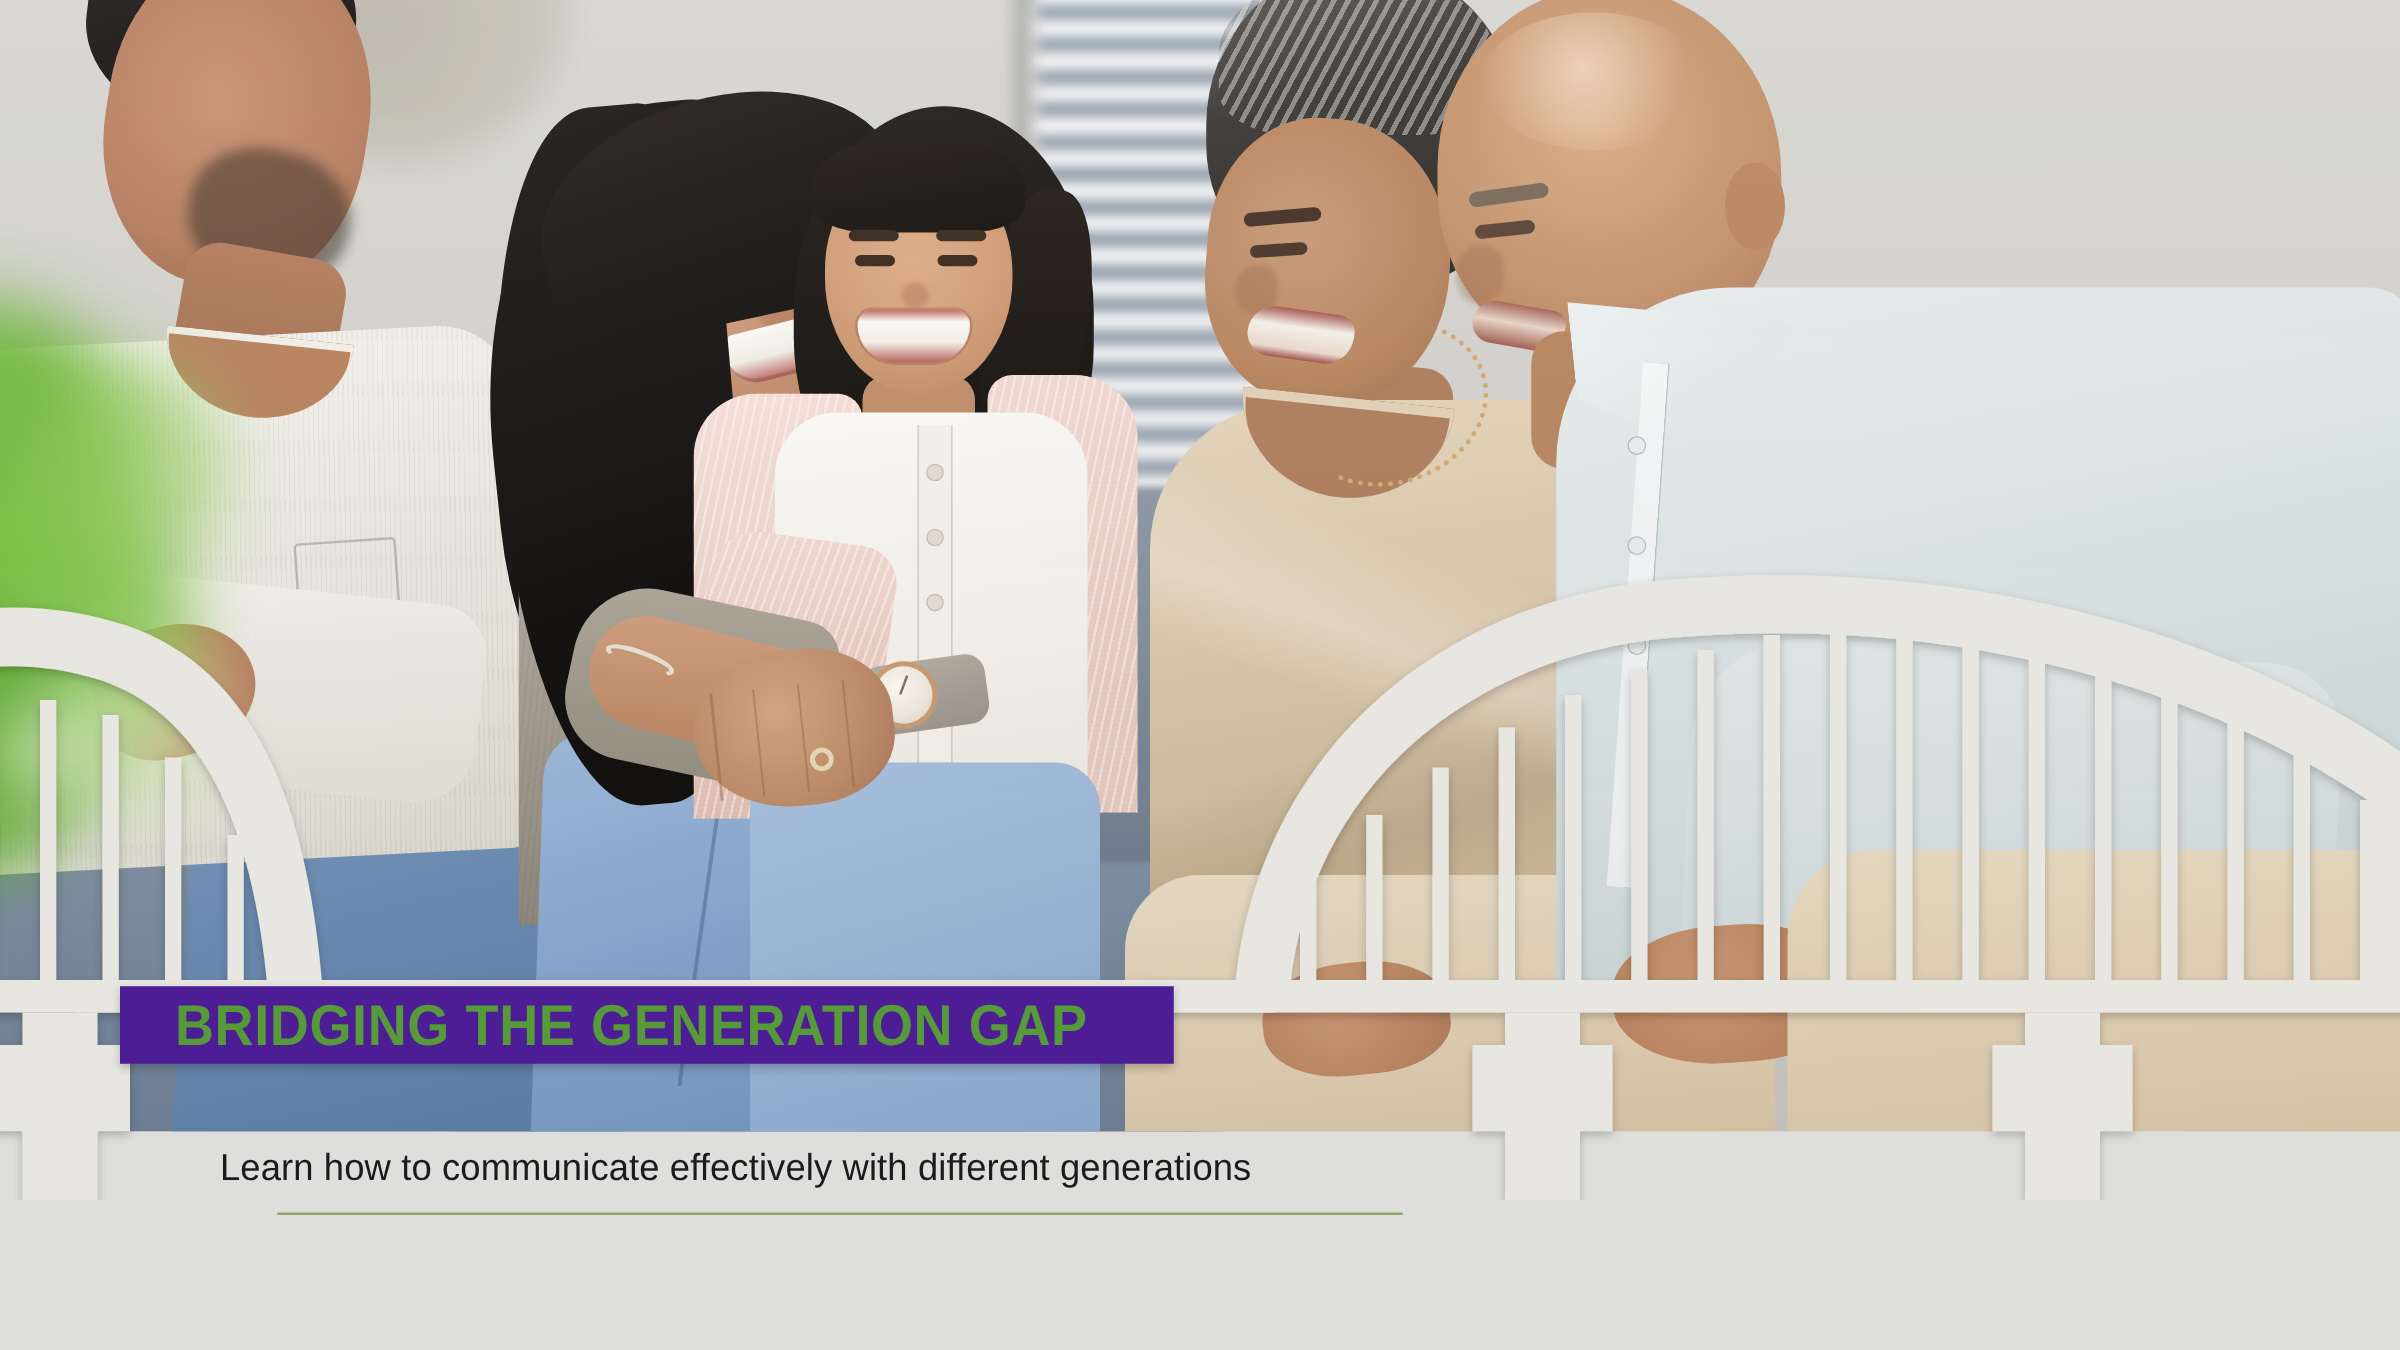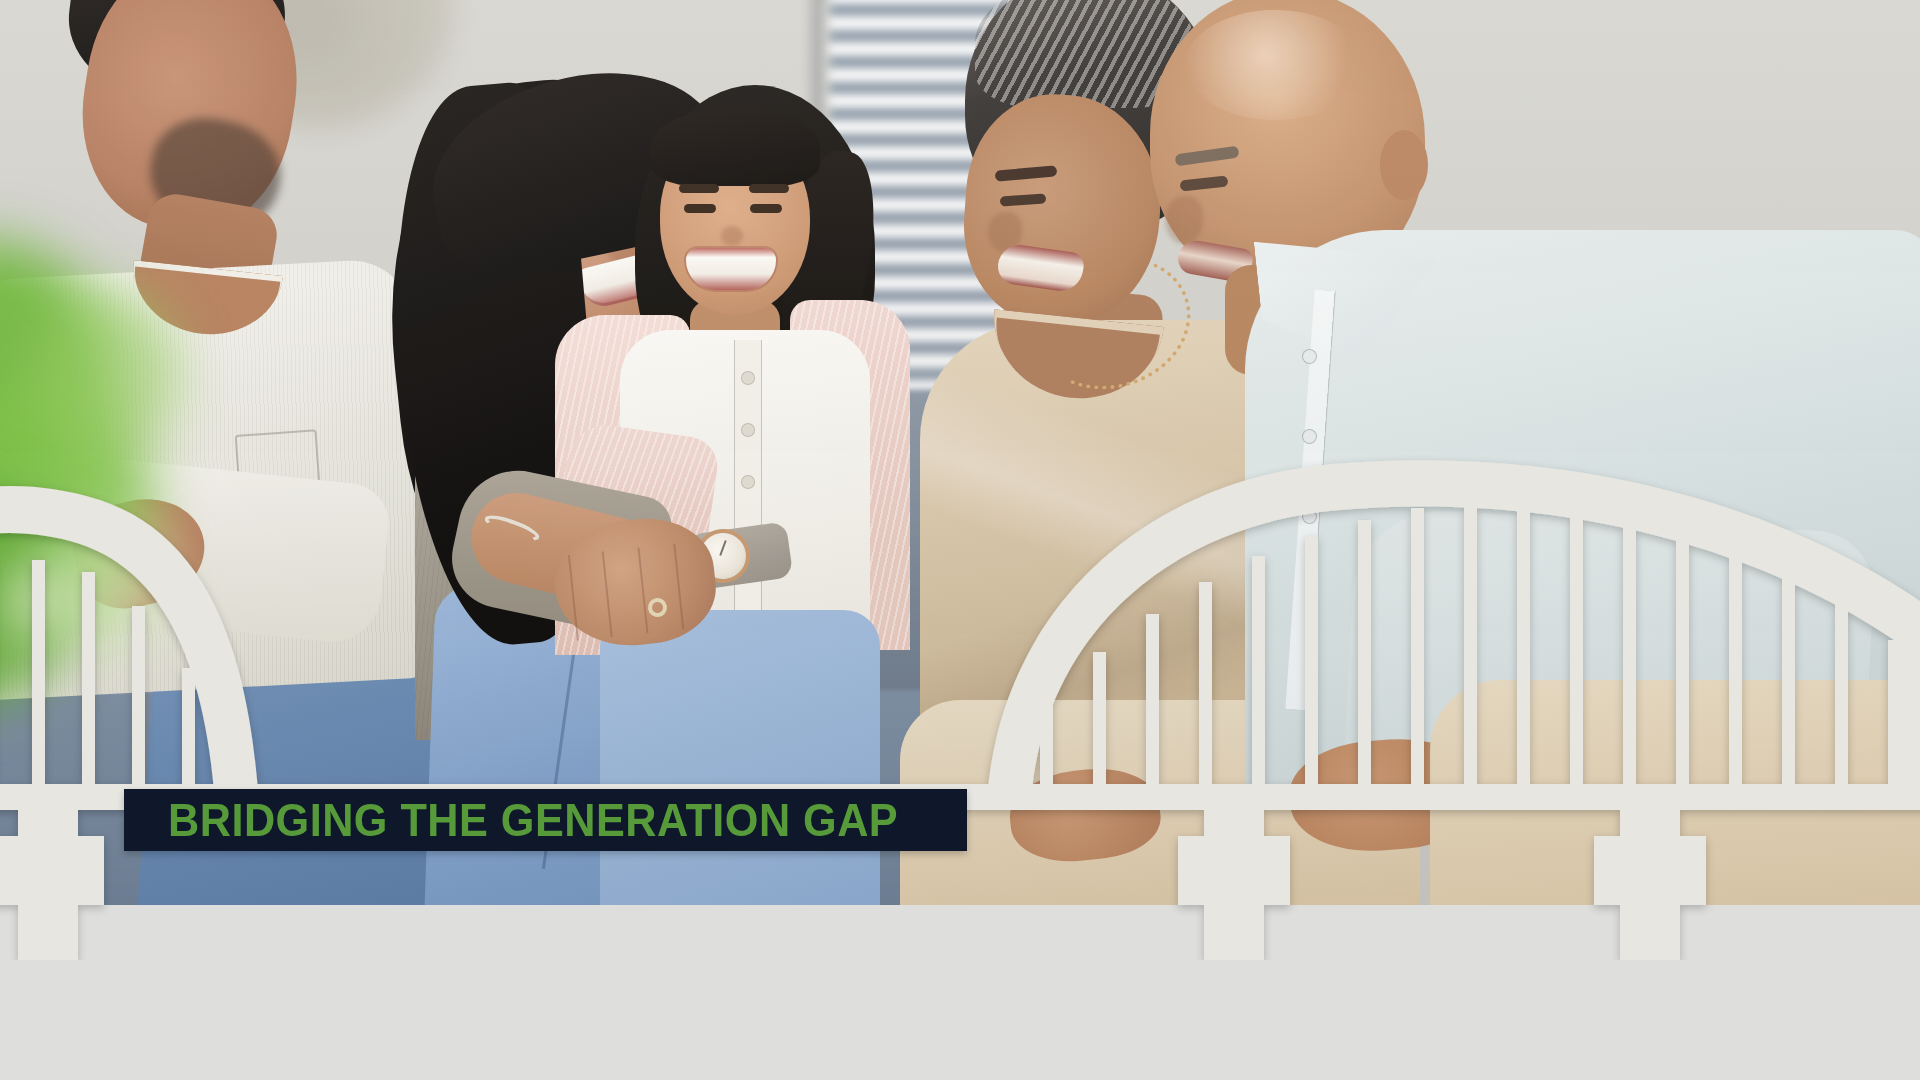--- a/index.html
+++ b/index.html
@@ -546,24 +546,23 @@
   }
   .bridge-layer svg { display:block; }
 
   
   .title-band {
     position:absolute;
     left:96px; top:789px;
     height:62px;
     display:flex; align-items:center;
     padding:0 22px 0 44px;
-    background:#0f172a;
+    background:#4c1d95;
     box-shadow:0 3px 7px rgba(0,0,0,.22);
     z-index:6;
-    margin-left:28px;
   }
   .title-text {
     font-family:"Liberation Sans", sans-serif;
     font-weight:700;
     font-size:46px;
     letter-spacing:.5px;
     line-height:1;
     color:#569A3A;
     transform:scaleX(.94);
     transform-origin:left center;
@@ -862,15 +861,19 @@
 
         <rect x="60" y="784" width="960" height="26"></rect>
       </g>
     </svg>
   </div>
 
   <div class="title-band">
     <span class="title-text">BRIDGING THE GENERATION GAP</span>
   </div>
 
+  <div class="subtitle-wrap">
+    <div class="subtitle">Learn how to communicate effectively with different generations</div>
+    <div class="subtitle-rule"></div>
+  </div>
 
 
 </div>
 
 </body></html>

